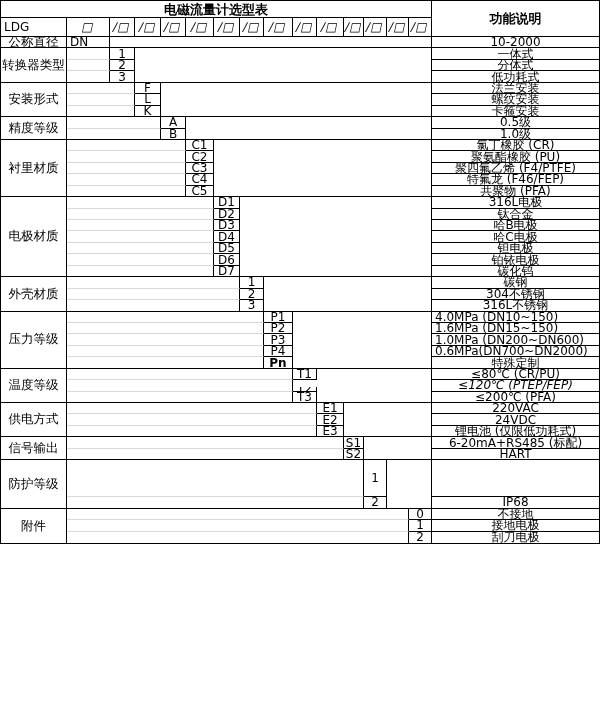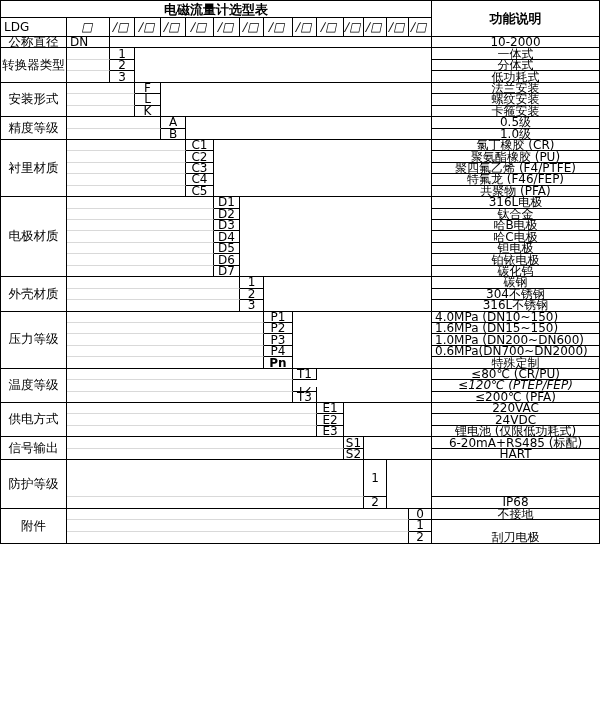--- a/index.html
+++ b/index.html
@@ -220,14 +220,15 @@
     <div class="c nor" style="grid-area: 40 / 16 / span 1 / span 1; margin-top: 36px;">IP65</div>
     <div class="c nor" style="grid-area: 41 / 16 / span 1 / span 1;">IP68</div>
     <div class="c lbl nob" style="grid-area: 42 / 1 / span 3 / span 1;">附件</div>
     <div class="c lite" style="grid-area: 42 / 2 / span 1 / span 13;"></div>
     <div class="c lite" style="grid-area: 43 / 2 / span 1 / span 13;"></div>
     <div class="c nob" style="grid-area: 44 / 2 / span 1 / span 13;"></div>
     <div class="c code" style="grid-area: 42 / 15 / span 1 / span 1;">0</div>
     <div class="c code" style="grid-area: 43 / 15 / span 1 / span 1;">1</div>
     <div class="c code nob" style="grid-area: 44 / 15 / span 1 / span 1;">2</div>
     <div class="c nor" style="grid-area: 42 / 16 / span 1 / span 1;">不接地</div>
+    <div class="c nor" style="grid-area: 43 / 16 / span 1 / span 1;">接地电极</div>
     <div class="c nor nob" style="grid-area: 44 / 16 / span 1 / span 1;">刮刀电极</div>
   </div>
 
 </body></html>

